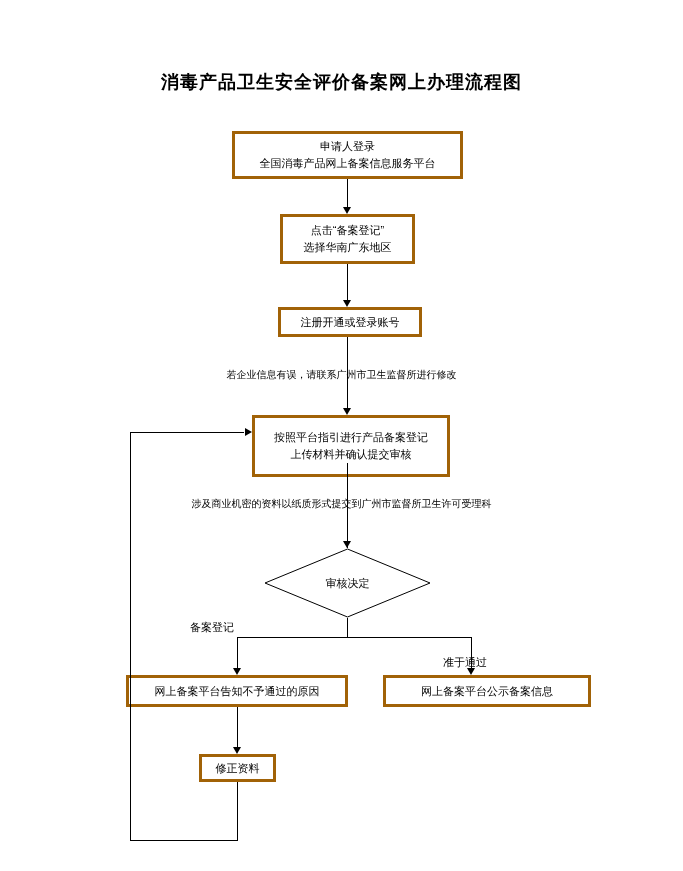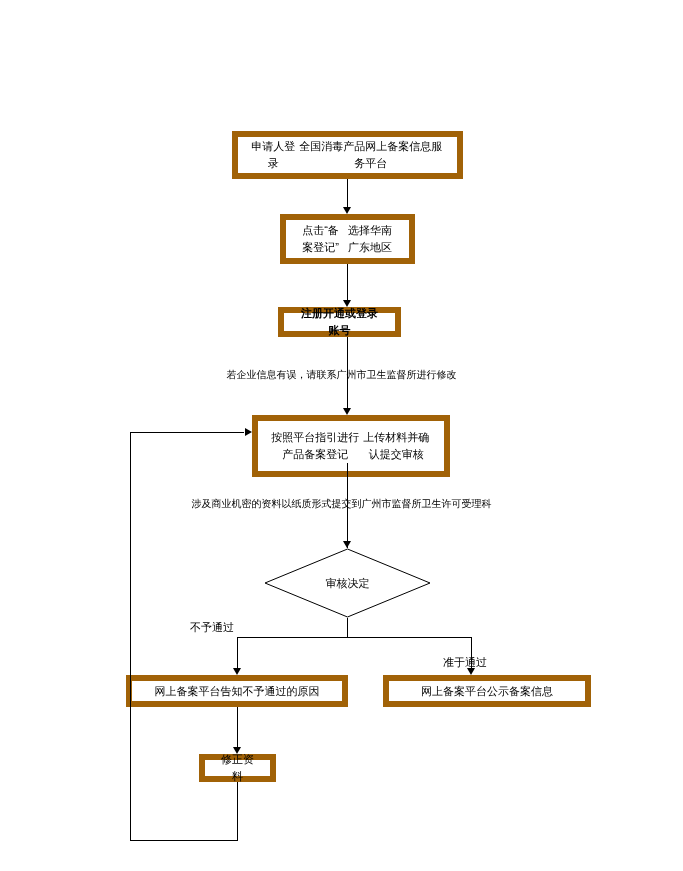--- a/index.html
+++ b/index.html
@@ -25,30 +25,30 @@
     top: 70px;
     width: 683px;
     text-align: center;
     font-size: 18px;
     font-weight: bold;
     letter-spacing: 1px;
   }
   .box {
     position: absolute;
     box-sizing: border-box;
-    border: 6px solid #a16207;
+    border: 3px solid #a16207;
     background: #ffffff;
     display: flex;
-    flex-direction: row;
+    flex-direction: column;
     align-items: center;
     justify-content: center;
     font-size: 11px;
     line-height: 17px;
     text-align: center;
-    padding: 2px 12px;
+    padding: 2px 4px;
   }
   .box .line2 {
     display: block;
   }
   .note {
     position: absolute;
     font-size: 10px;
     line-height: 13px;
     white-space: nowrap;
     text-align: center;
@@ -100,38 +100,39 @@
     align-items: center;
     justify-content: center;
     font-size: 11px;
   }
 </style>
 </head>
 <body>
 
 <div id="canvas">
 
+  <div class="title">消毒产品卫生安全评价备案网上办理流程图</div>
 
   <div class="box" style="left:232px; top:131px; width:231px; height:48px;">
     <span>申请人登录</span>
     <span class="line2">全国消毒产品网上备案信息服务平台</span>
   </div>
 
   <div class="vline" style="left:347px; top:179px; height:33px;"></div>
   <div class="arrow-down" style="left:343px; top:207px;"></div>
 
   <div class="box" style="left:280px; top:214px; width:135px; height:50px;">
     <span>点击“备案登记”</span>
     <span class="line2">选择华南广东地区</span>
   </div>
 
   <div class="vline" style="left:347px; top:264px; height:41px;"></div>
   <div class="arrow-down" style="left:343px; top:300px;"></div>
 
-  <div class="box" style="left:278px; top:307px; width:123px; height:30px;font-weight:bold;">
+  <div class="box" style="left:278px; top:307px; width:144px; height:30px;">
     <span>注册开通或登录账号</span>
   </div>
 
   <div class="vline" style="left:347px; top:337px; height:76px;"></div>
   <div class="arrow-down" style="left:343px; top:408px;"></div>
 
   <div class="note" style="left:0px; top:368px; width:683px;">若企业信息有误，请联系广州市卫生监督所进行修改</div>
 
   <div class="box" style="left:252px; top:415px; width:198px; height:62px;">
     <span>按照平台指引进行产品备案登记</span>
@@ -153,21 +154,21 @@
   <div class="hline" style="left:237px; top:637px; width:235px;"></div>
 
   <div class="vline" style="left:347px; top:618px; height:19px;"></div>
 
   <div class="vline" style="left:237px; top:637px; height:36px;"></div>
   <div class="arrow-down" style="left:233px; top:668px;"></div>
 
   <div class="vline" style="left:471px; top:637px; height:36px;"></div>
   <div class="arrow-down" style="left:467px; top:668px;"></div>
 
-  <div class="edge-label" style="left:190px; top:620px;">不予通过</div>
+  <div class="edge-label" style="left:190px; top:620px;">备案登记</div>
   <div class="edge-label" style="left:443px; top:620px;margin-top:35px;">准于通过</div>
 
   <div class="box" style="left:126px; top:675px; width:222px; height:32px;">
     <span>网上备案平台告知不予通过的原因</span>
   </div>
 
   <div class="box" style="left:383px; top:675px; width:208px; height:32px;">
     <span>网上备案平台公示备案信息</span>
   </div>
 

